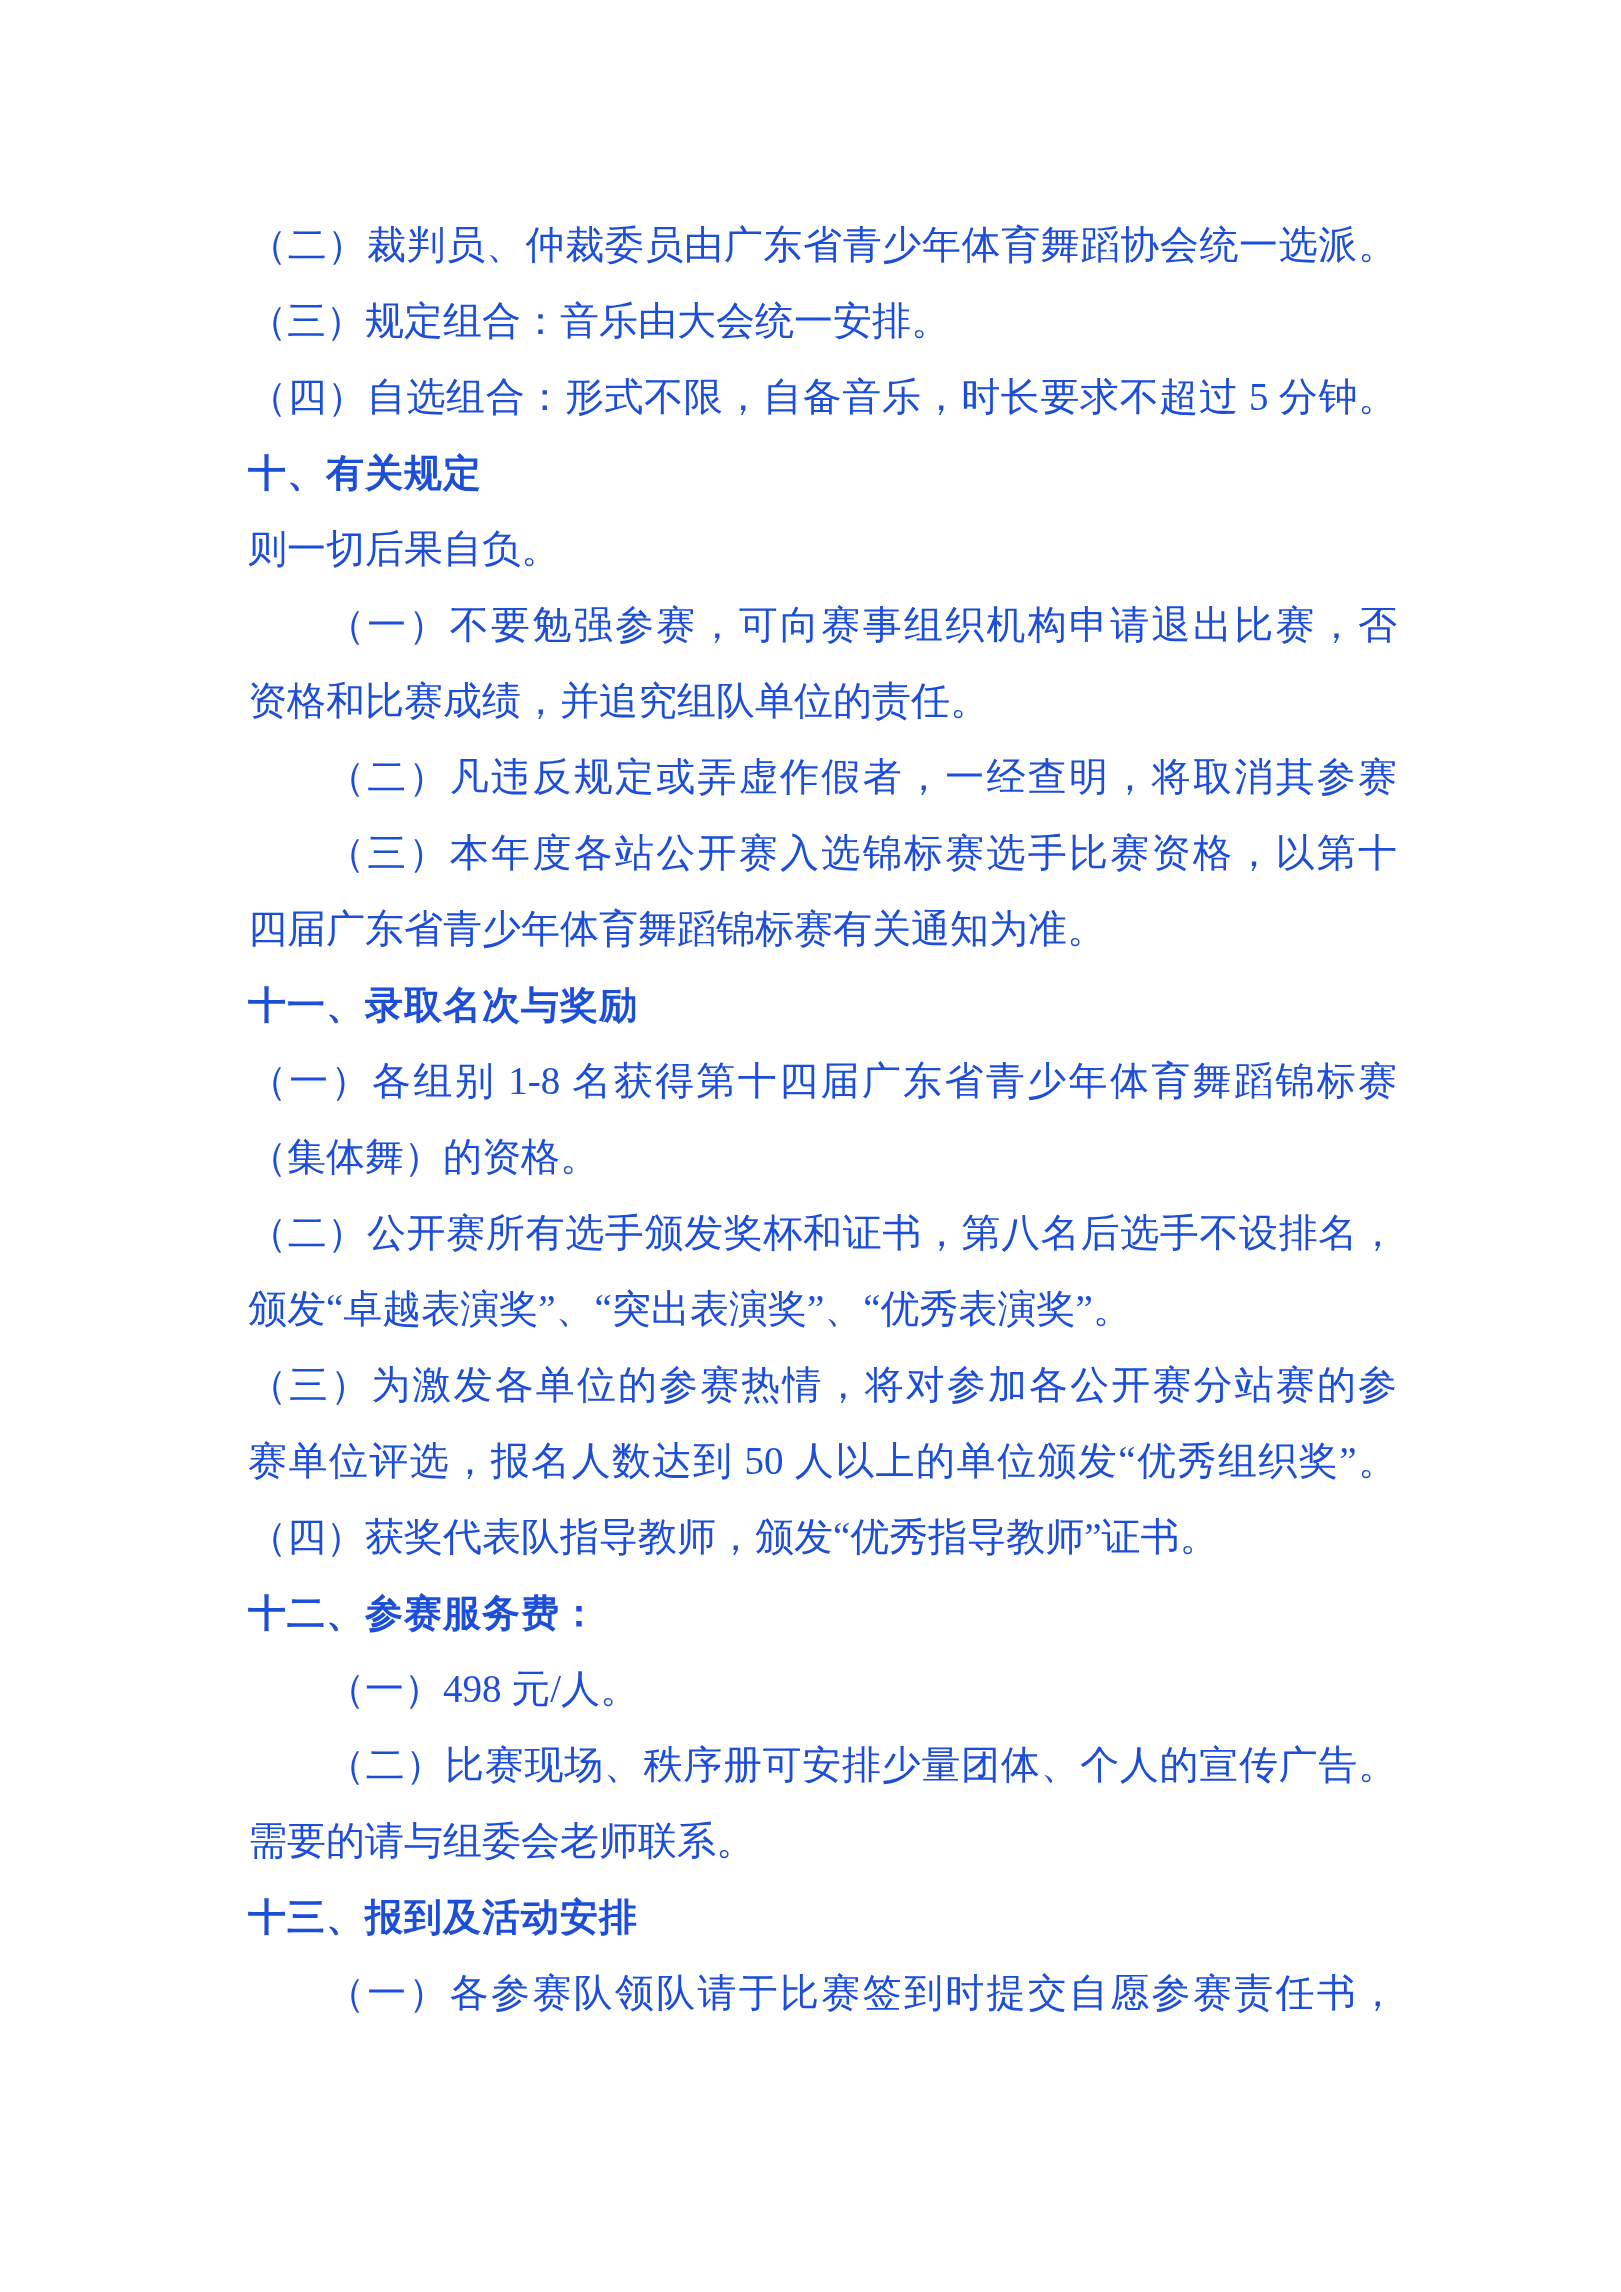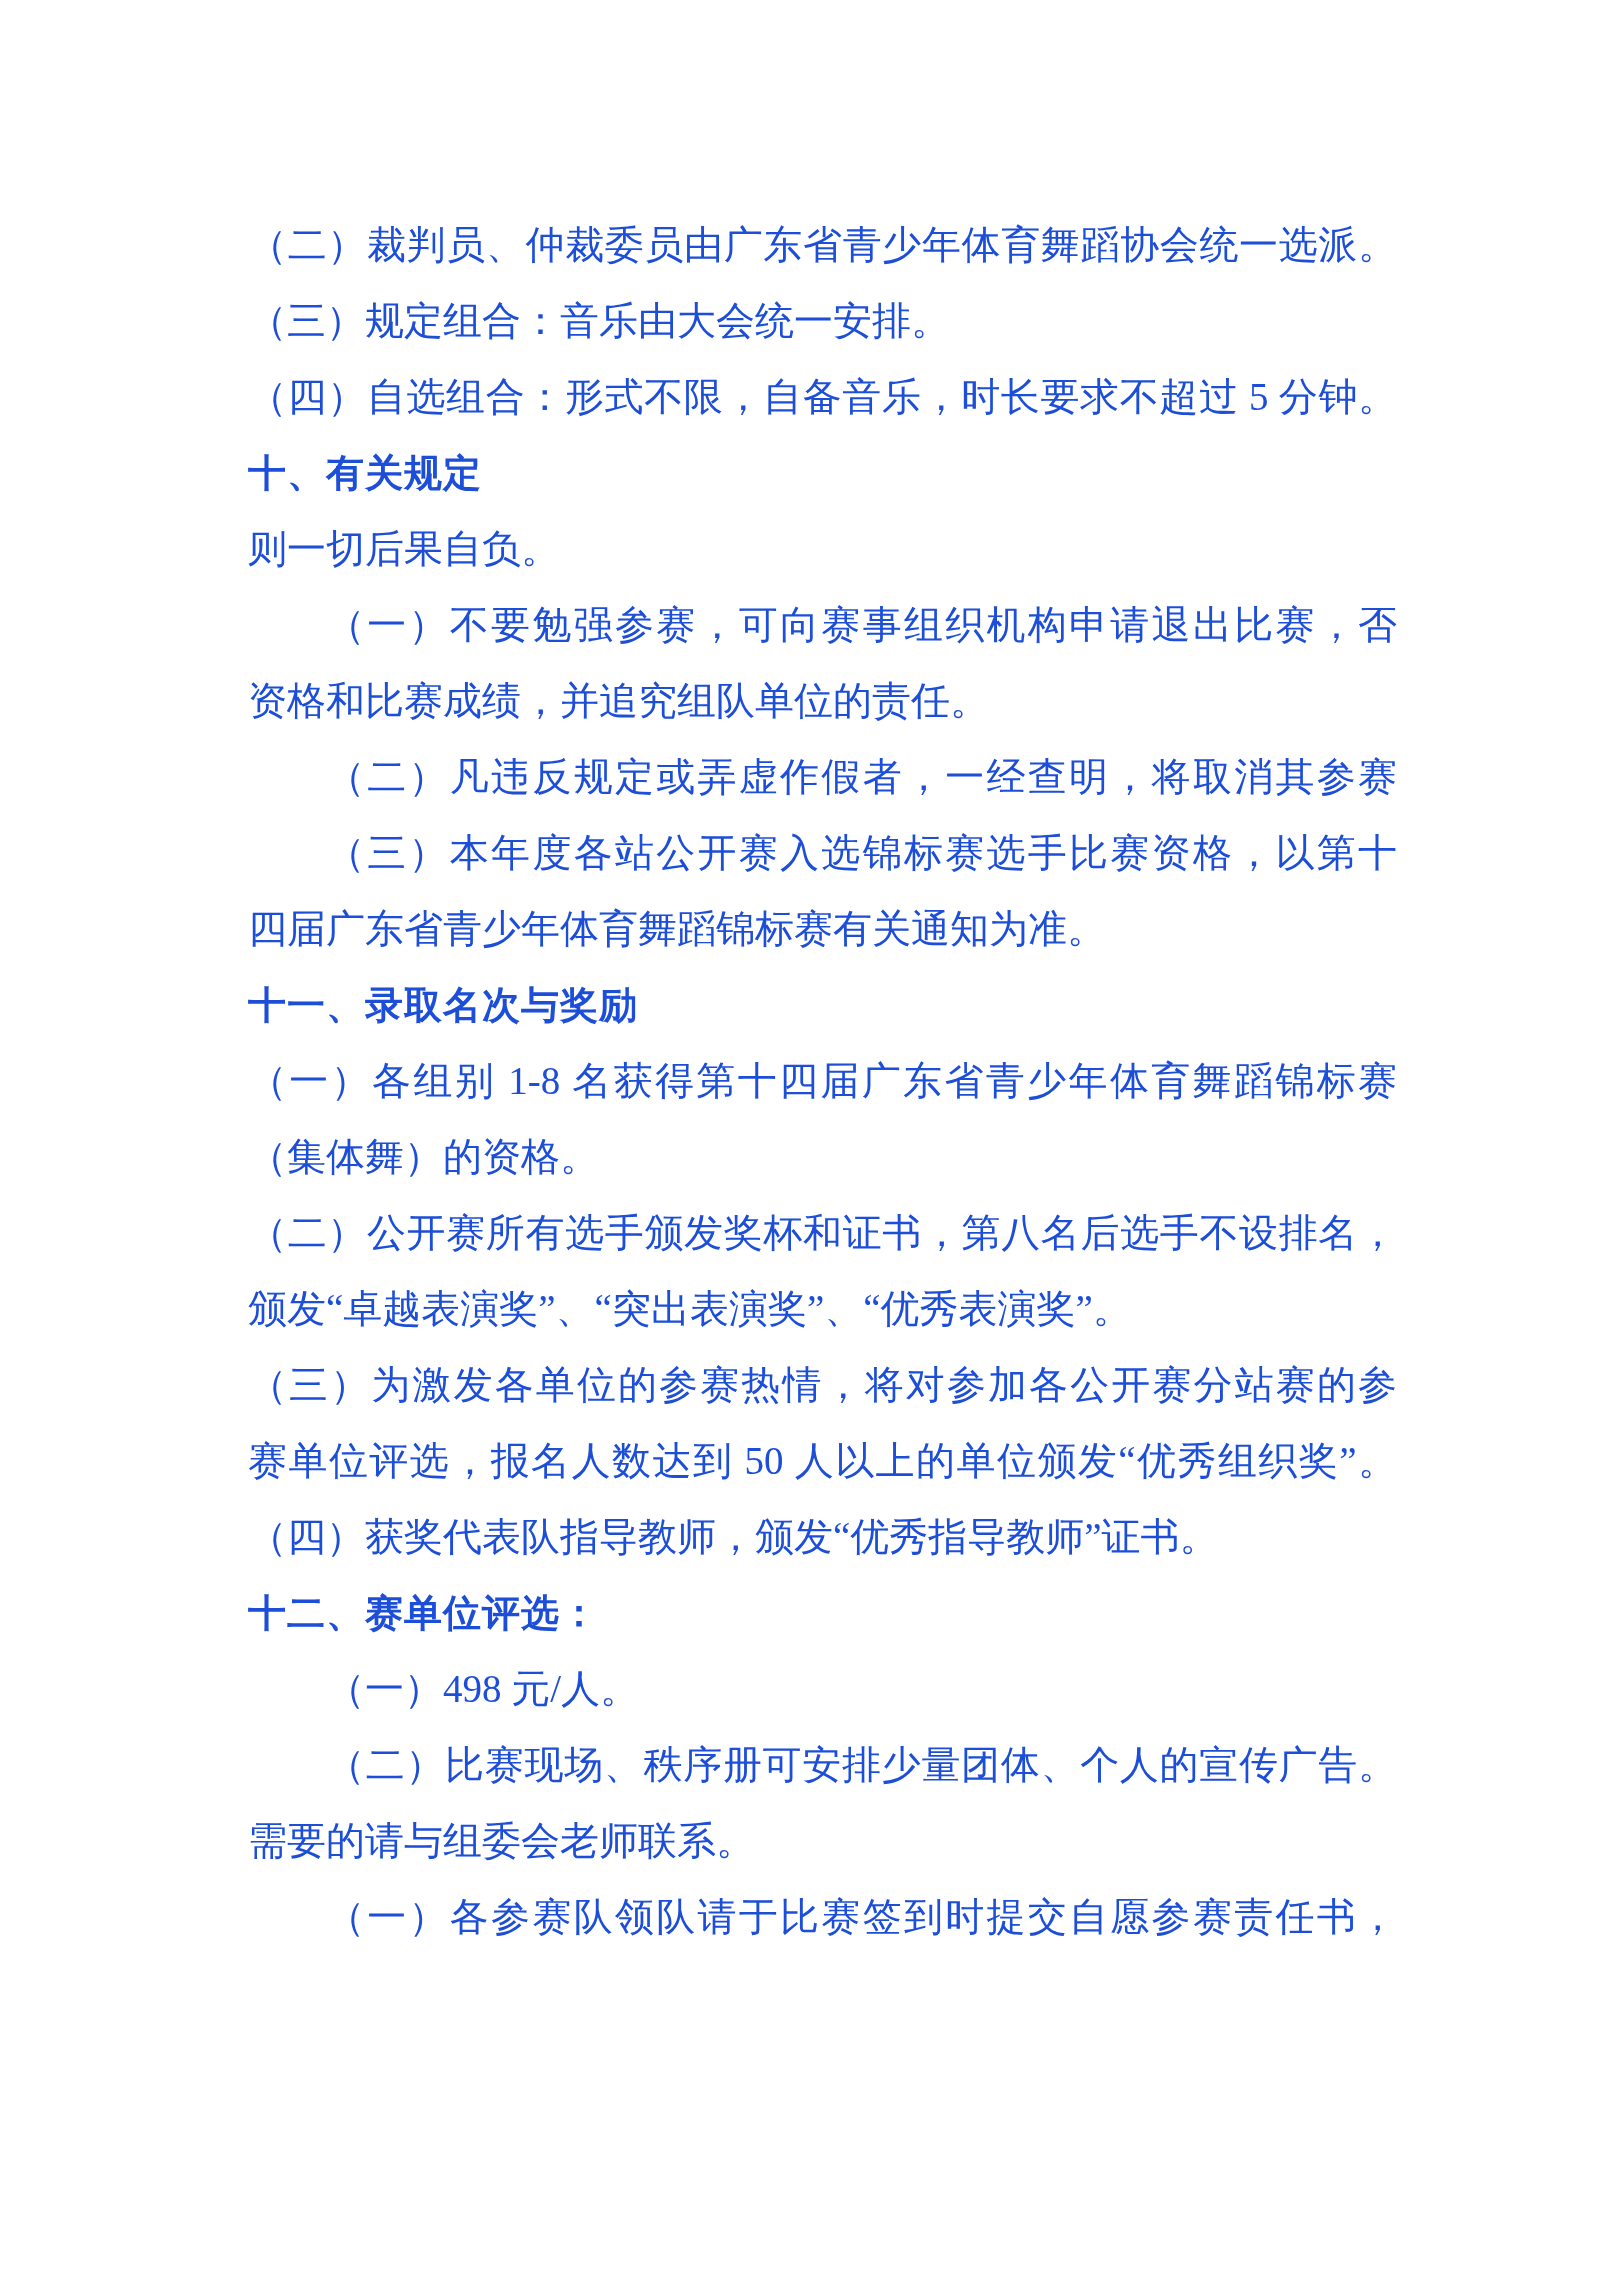--- a/index.html
+++ b/index.html
@@ -59,20 +59,21 @@
       <div class="line indent justify">（三）本年度各站公开赛入选锦标赛选手比赛资格，以第十</div>
       <div class="line">四届广东省青少年体育舞蹈锦标赛有关通知为准。</div>
       <div class="line heading">十一、录取名次与奖励</div>
       <div class="line justify">（一）各组别 1-8 名获得第十四届广东省青少年体育舞蹈锦标赛</div>
       <div class="line">（集体舞）的资格。</div>
       <div class="line justify">（二）公开赛所有选手颁发奖杯和证书，第八名后选手不设排名，</div>
       <div class="line">颁发“卓越表演奖”、“突出表演奖”、“优秀表演奖”。</div>
       <div class="line justify">（三）为激发各单位的参赛热情，将对参加各公开赛分站赛的参</div>
       <div class="line justify">赛单位评选，报名人数达到 50 人以上的单位颁发“优秀组织奖”。</div>
       <div class="line">（四）获奖代表队指导教师，颁发“优秀指导教师”证书。</div>
-      <div class="line heading">十二、赛单位评选：</div>
+      <div class="line heading">十二、参赛服务费：</div>
       <div class="line indent">（一）498 元/人。</div>
       <div class="line indent justify">（二）比赛现场、秩序册可安排少量团体、个人的宣传广告。</div>
       <div class="line">需要的请与组委会老师联系。</div>
+      <div class="line heading">十三、报到及活动安排</div>
       <div class="line indent justify">（一）各参赛队领队请于比赛签到时提交自愿参赛责任书，</div>
     </div>
 </div>
 
 
 </body></html>

